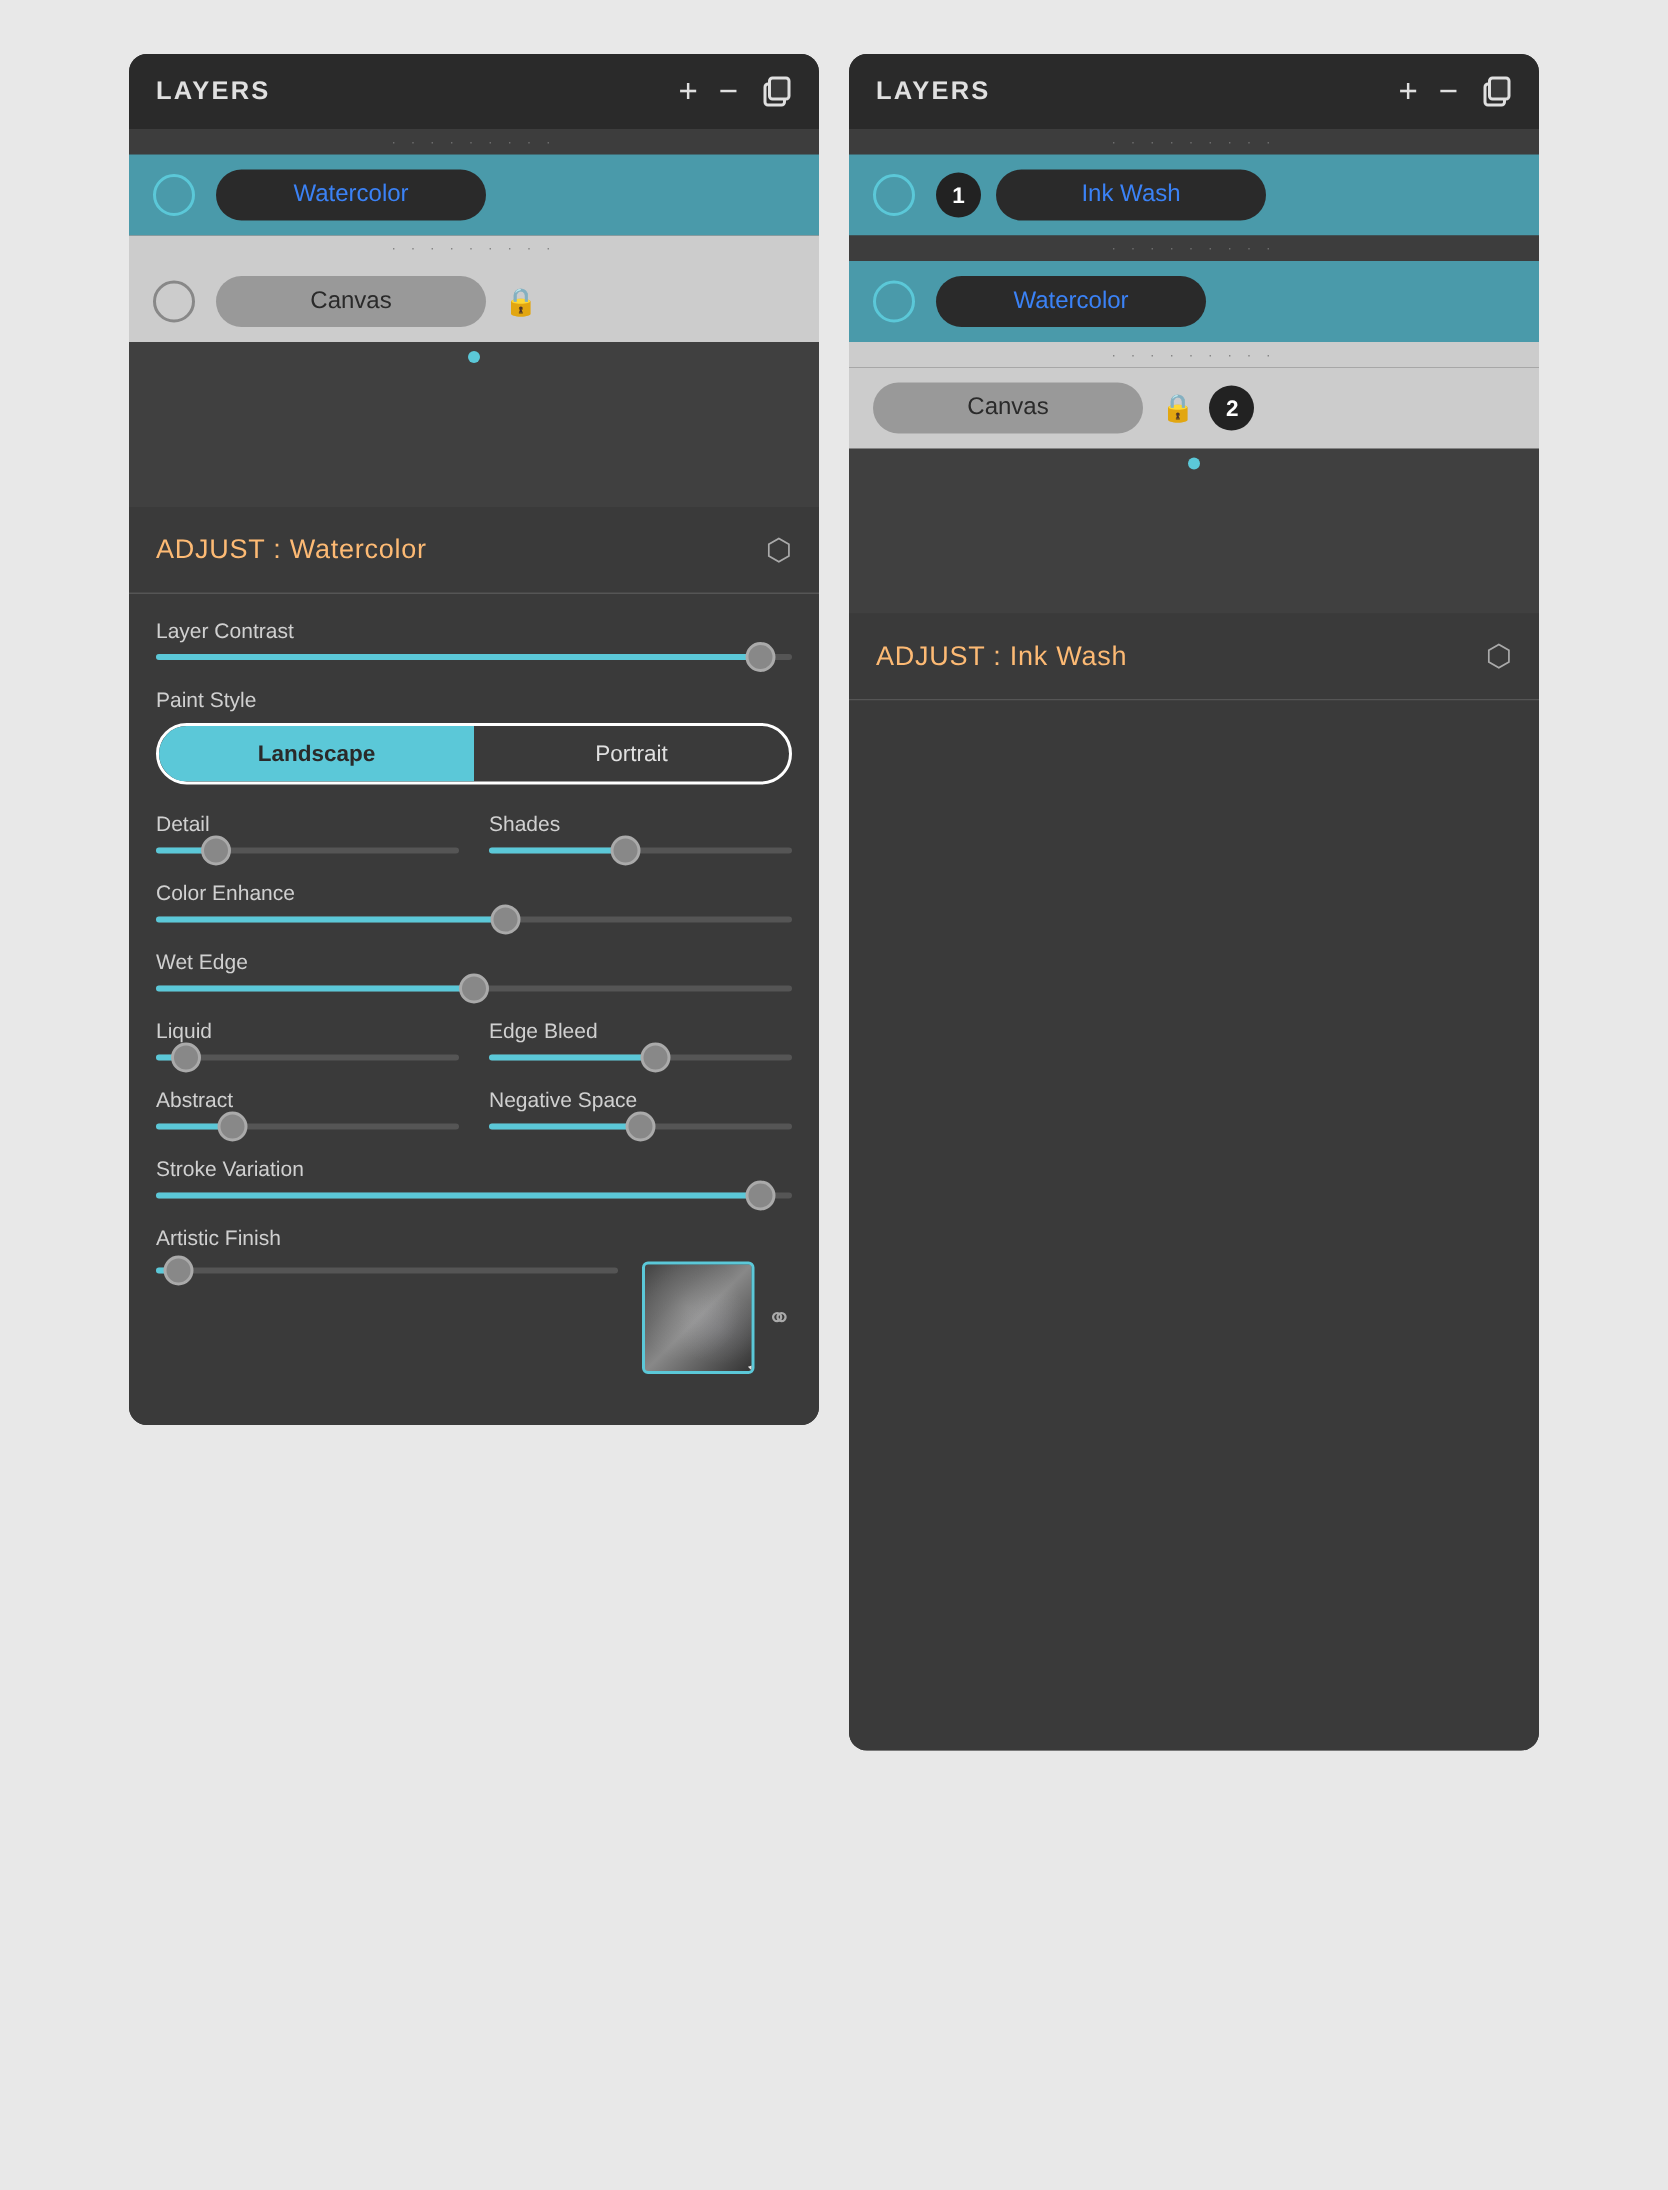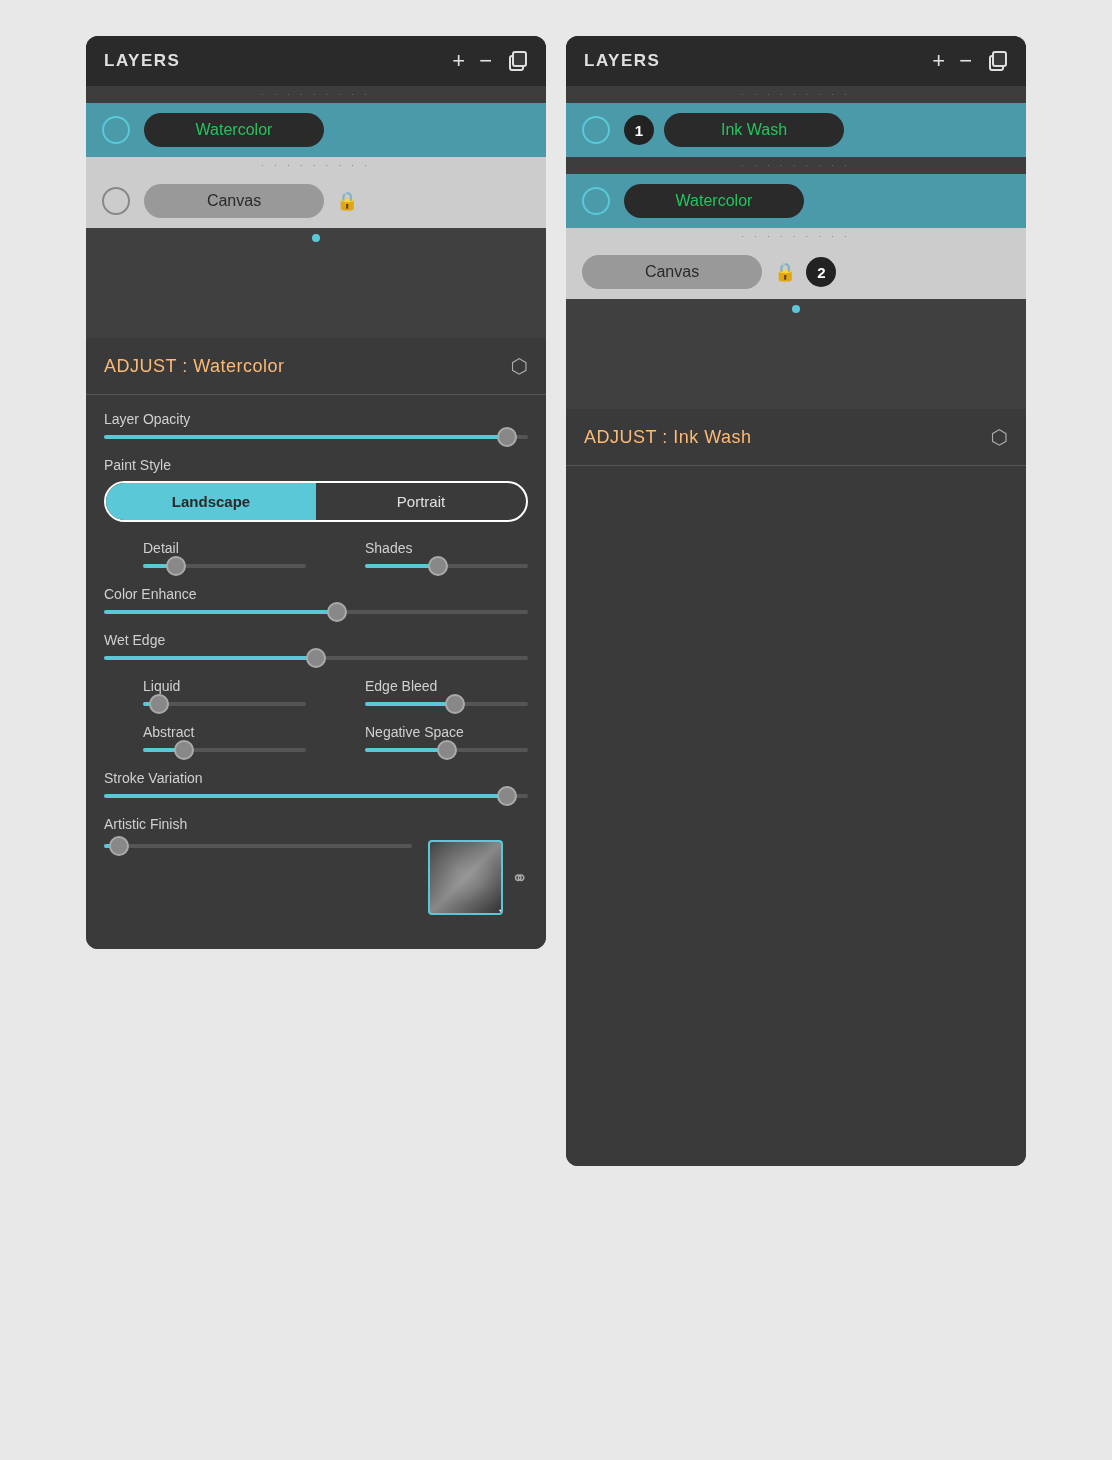--- a/index.html
+++ b/index.html
@@ -97,21 +97,21 @@
       justify-content: center;
       font-size: 15px;
       font-weight: 700;
       margin-right: 10px;
       flex-shrink: 0;
     }
     .layer-name-pill {
       background: #2a2a2a;
       border-radius: 20px;
       padding: 8px 22px;
-      color: #22c55e;
+      color: #3b82f6;
       font-size: 16px;
       font-weight: 500;
       flex: 1;
       text-align: center;
       max-width: 180px;
     }
     .layer-lock-icon {
       margin-left: 12px;
       font-size: 18px;
       color: #aaa;
@@ -221,21 +221,20 @@
     }
 
     
     .control-row-2col {
       display: flex;
       gap: 20px;
       margin-bottom: 18px;
     }
     .control-col {
       flex: 1;
-      margin-left: 39px;
     }
 
     
     .paint-style-row {
       margin-bottom: 18px;
     }
     .toggle-group {
       display: flex;
       border: 2px solid #ffffff;
       border-radius: 25px;
@@ -352,21 +351,21 @@
     </div>
 
     <div class="adjust-header">
       <span class="adjust-title">ADJUST : Watercolor</span>
       <span class="settings-icon">⬡</span>
     </div>
 
     <div class="controls-area">
 
       <div class="control-row">
-        <span class="control-label">Layer Opacity</span>
+        <span class="control-label">Layer Contrast</span>
         <div class="slider-track">
           <div class="slider-fill" style="width:95%;"></div>
           <div class="slider-thumb" style="left:95%;"></div>
         </div>
       </div>
 
       <div class="paint-style-row">
         <span class="control-label">Paint Style</span>
         <div class="toggle-group">
           <button class="toggle-btn active">Landscape</button>

